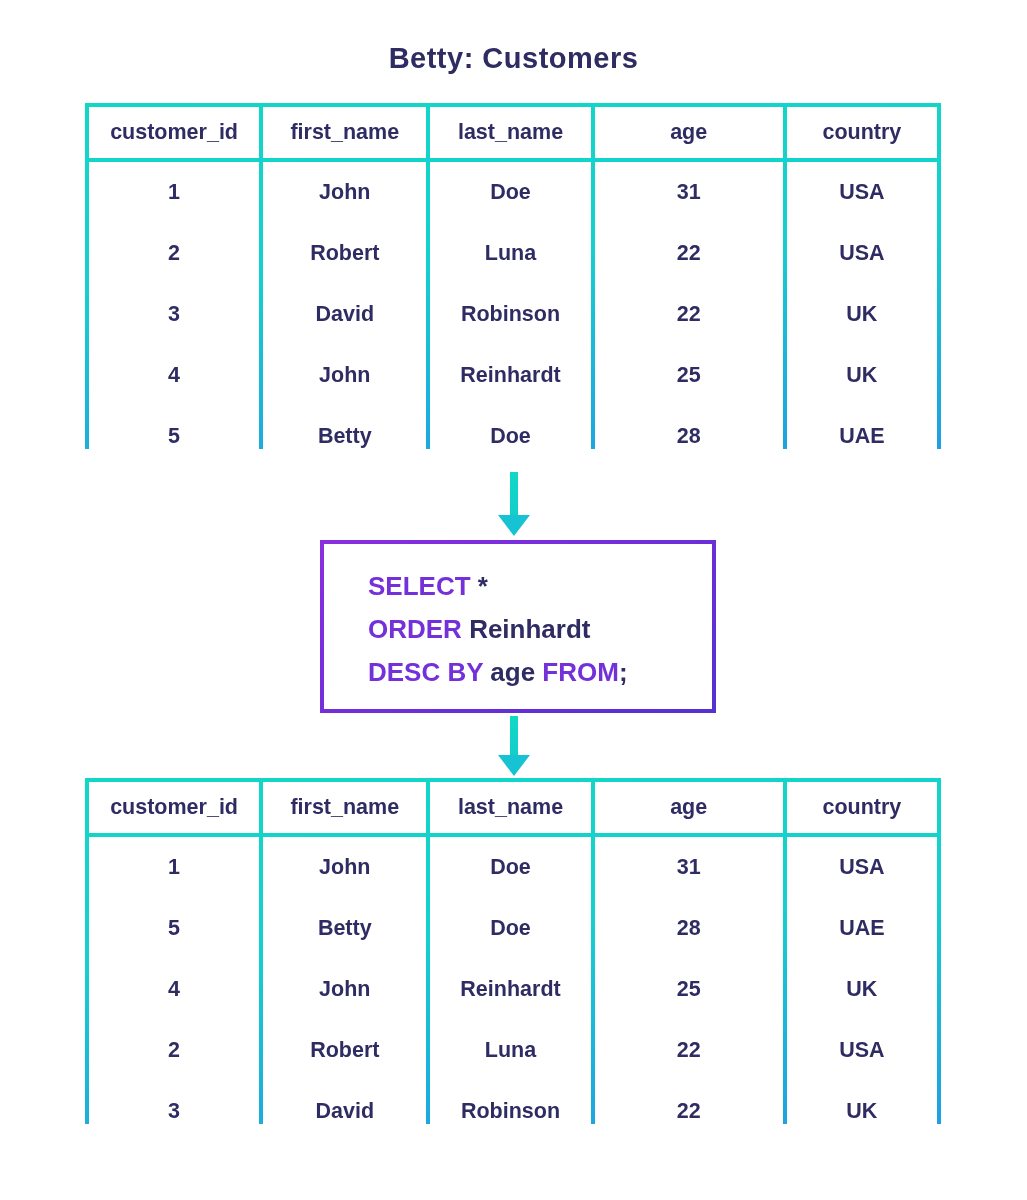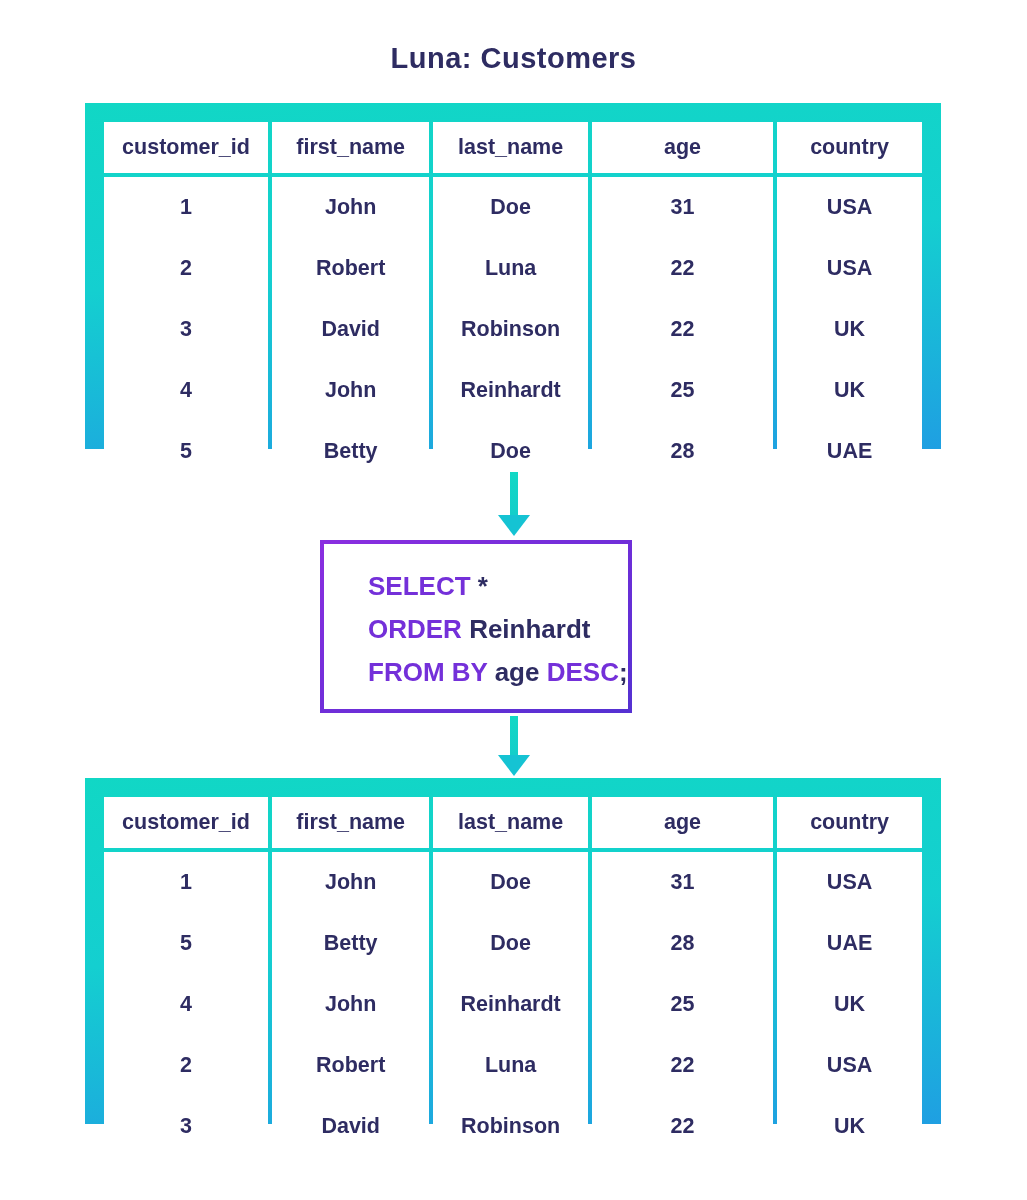--- a/index.html
+++ b/index.html
@@ -33,21 +33,21 @@
   .dtable {
     position: absolute;
     left: 85px;
     width: 856px;
     height: 346px;
     display: grid;
     grid-template-columns: 171fr 164fr 161fr 189fr 151fr;
     grid-auto-rows: auto;
     column-gap: 4px;
     row-gap: 0;
-    padding: 19px;
+    padding: 4px;
     background: linear-gradient(175deg, #11d7c5 0%, #14cfd0 45%, #1f9fe2 100%);
   }
   .dtable--source { top: 103px; }
   .dtable--result { top: 778px; }
   .cell {
     background: #ffffff;
     display: flex;
     align-items: center;
     justify-content: center;
     font-size: 21.5px;
@@ -84,41 +84,41 @@
     border-left: 16px solid transparent;
     border-right: 16px solid transparent;
     border-top: 21px solid #15c3d3;
   }
 
   
   .sql-box {
     position: absolute;
     left: 320px;
     top: 540px;
-    width: 312px;
+    width: 396px;
     height: 173px;
     border: 4px solid;
     border-image: linear-gradient(150deg, #8a2ee0 0%, #6d2ed8 55%, #5531d2 100%) 1;
     padding: 21px 0 0 44px;
   }
   .sql-line {
     font-size: 26px;
     line-height: 43px;
     white-space: pre;
   }
   .sql-line span { white-space: pre; }
   .tok-keyword { color: #7430d9; }
   .tok-plain   { color: #2e2c62; }
 </style>
 </head>
 <body>
 
 <div class="canvas">
 
-  <div class="diagram-title">Luna: Customers</div>
+  <div class="diagram-title">Betty: Customers</div>
 
   <div class="dtable dtable--source">
     <div class="cell cell--head">customer_id</div>
     <div class="cell cell--head">first_name</div>
     <div class="cell cell--head">last_name</div>
     <div class="cell cell--head">age</div>
     <div class="cell cell--head">country</div>
     <div class="header-separator"></div>
 
     <div class="cell cell--body">1</div>
@@ -153,21 +153,21 @@
   </div>
 
   <div class="arrow arrow--first">
     <div class="arrow-stem"></div>
     <div class="arrow-head"></div>
   </div>
 
   <div class="sql-box">
     <div class="sql-line"><span class="tok-keyword">SELECT</span><span class="tok-plain"> *</span></div>
     <div class="sql-line"><span class="tok-keyword">ORDER</span><span class="tok-plain"> Reinhardt</span></div>
-    <div class="sql-line"><span class="tok-keyword">FROM BY</span><span class="tok-plain"> age </span><span class="tok-keyword">DESC</span><span class="tok-plain">;</span></div>
+    <div class="sql-line"><span class="tok-keyword">DESC BY</span><span class="tok-plain"> age </span><span class="tok-keyword">FROM</span><span class="tok-plain">;</span></div>
   </div>
 
   <div class="arrow arrow--second">
     <div class="arrow-stem"></div>
     <div class="arrow-head"></div>
   </div>
 
   <div class="dtable dtable--result">
     <div class="cell cell--head">customer_id</div>
     <div class="cell cell--head">first_name</div>

